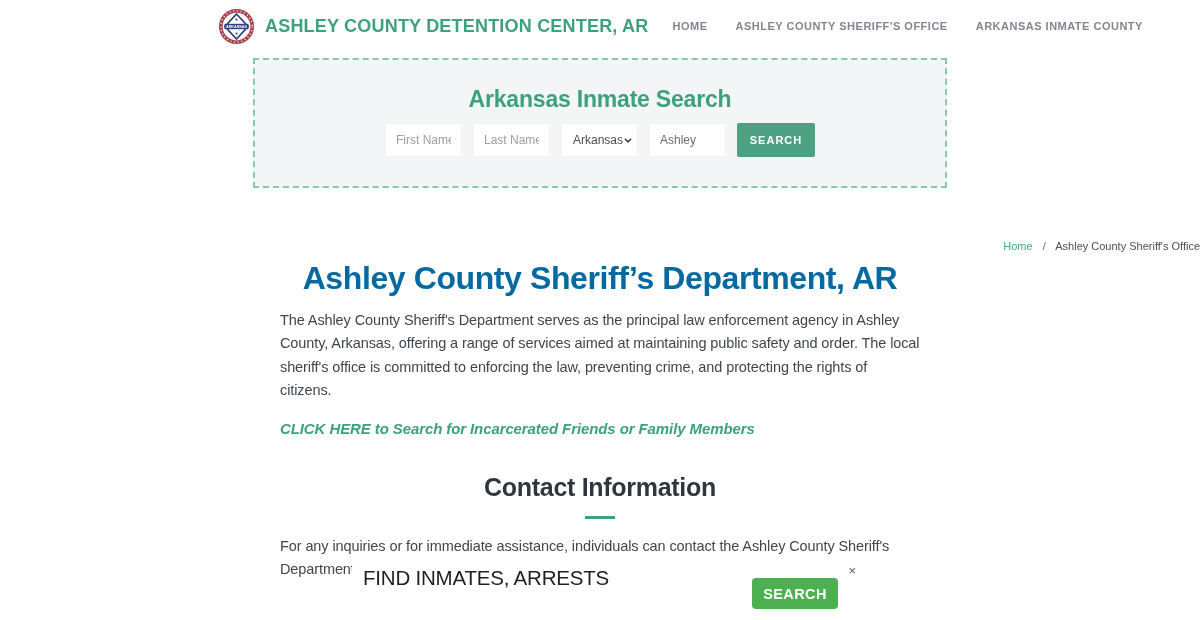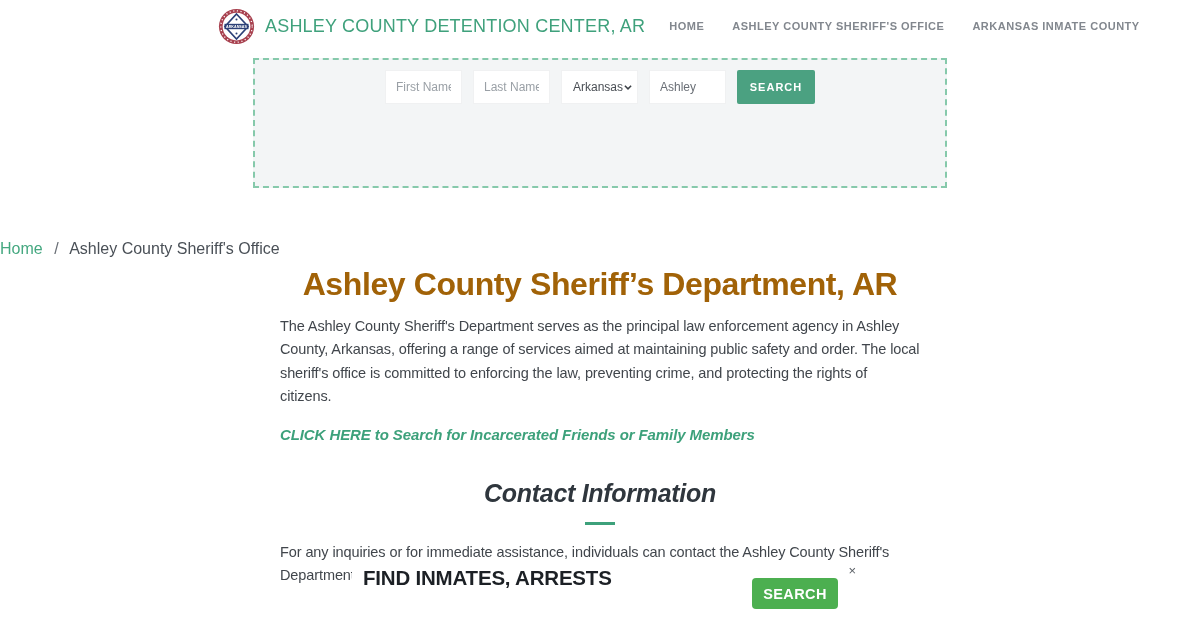--- a/index.html
+++ b/index.html
@@ -13,21 +13,21 @@
   }
 
   
   .header { height: 52px; display: flex; align-items: center; }
   .header-inner { display: flex; align-items: center; margin-left: 218px; }
   .logo { width: 37px; height: 37px; flex: 0 0 auto; }
   .site-title {
     margin-left: 10px;
     color: #3fa17c;
     font-size: 18px;
-    font-weight: 400;
+    font-weight: 700;
     letter-spacing: 0.2px;
     white-space: nowrap;
   }
   .nav { display: flex; gap: 28px; margin-left: 24px; align-items: center; }
   .nav-item {
     color: #82878e;
     font-size: 11px;
     font-weight: 700;
     letter-spacing: 0.5px;
     white-space: nowrap;
@@ -82,29 +82,29 @@
     width: 78px; height: 34px;
     background: #4ba181;
     border: none; border-radius: 2px;
     color: #fff;
     font-family: "Liberation Sans", sans-serif;
     font-size: 11px; font-weight: 700; letter-spacing: 1px;
     cursor: pointer;
   }
 
   
-  .breadcrumb { margin-top: 52px; text-align: left; font-size: 16px; color: #4a5057; }
+  .breadcrumb { margin-top: 52px; text-align: right; font-size: 11px; color: #4a5057; }
   .breadcrumb .crumb-home { color: #45a880; text-decoration: none; cursor: pointer; }
   .breadcrumb .sep { margin: 0 7px; color: #6a6f76; }
   .page-title {
     margin-top: 8px;
     text-align: center;
     font-size: 32px;
     font-weight: 700;
-    color: #a16207;
+    color: #0369a1;
     letter-spacing: -0.4px;
   }
 
   
   .content { width: 640px; margin: 0 auto; font-size: 14.5px; line-height: 1.62; letter-spacing: -0.1px; }
   .intro-text { margin-top: 22px; }
   .description-text { margin-top: 12px; }
   .search-link {
     display: inline-block;
     margin-top: 14px;
@@ -115,35 +115,34 @@
     cursor: pointer;
     font-style: italic;
   }
   .contact-heading {
     margin-top: 26px;
     text-align: center;
     font-size: 25px;
     font-weight: 700;
     color: #2f363d;
     letter-spacing: -0.3px;
-    font-style: italic;
   }
   .heading-rule { width: 30px; height: 3px; background: #3da17b; margin: 8px auto 0; }
   .contact-text { margin-top: 16px; }
 
   
   .ad-banner {
     position: absolute;
     left: 352px; bottom: 0;
     width: 516px; height: 58px;
     background: #ffffff;
   }
   .ad-text {
     position: absolute; left: 11px; top: 5px;
-    font-size: 20.5px; font-weight: 700;
+    font-size: 20.5px; font-weight: 400;
     color: #1c2025; line-height: 1.1; letter-spacing: -0.2px;
     white-space: nowrap;
   }
   .ad-search-btn {
     position: absolute; right: 30px; top: 16px;
     width: 86px; height: 31px;
     background: #4caf50;
     border: none; border-radius: 4px;
     color: #fff;
     font-family: "Liberation Sans", sans-serif;
@@ -174,20 +173,21 @@
     <div class="site-title">ASHLEY COUNTY DETENTION CENTER, AR</div>
     <div class="nav">
       <a class="nav-item">HOME</a>
       <a class="nav-item">ASHLEY COUNTY SHERIFF'S OFFICE</a>
       <a class="nav-item">ARKANSAS INMATE COUNTY</a>
     </div>
   </div>
 </div>
 
 <div class="search-panel">
+  <div class="search-panel-title">Arkansas Inmate Search</div>
   <div class="search-form">
     <input type="text" placeholder="First Name" style="">
     <input type="text" placeholder="Last Name" style="">
     <div class="select-box">
       <span>Arkansas</span>
       <span class="chev">
         <svg width="10" height="10" viewBox="0 0 16 16">
             <polyline points="3,6 8,11 13,6" fill="none" stroke="#3a3f45" stroke-width="2.4"></polyline>
           </svg>
       </span>

